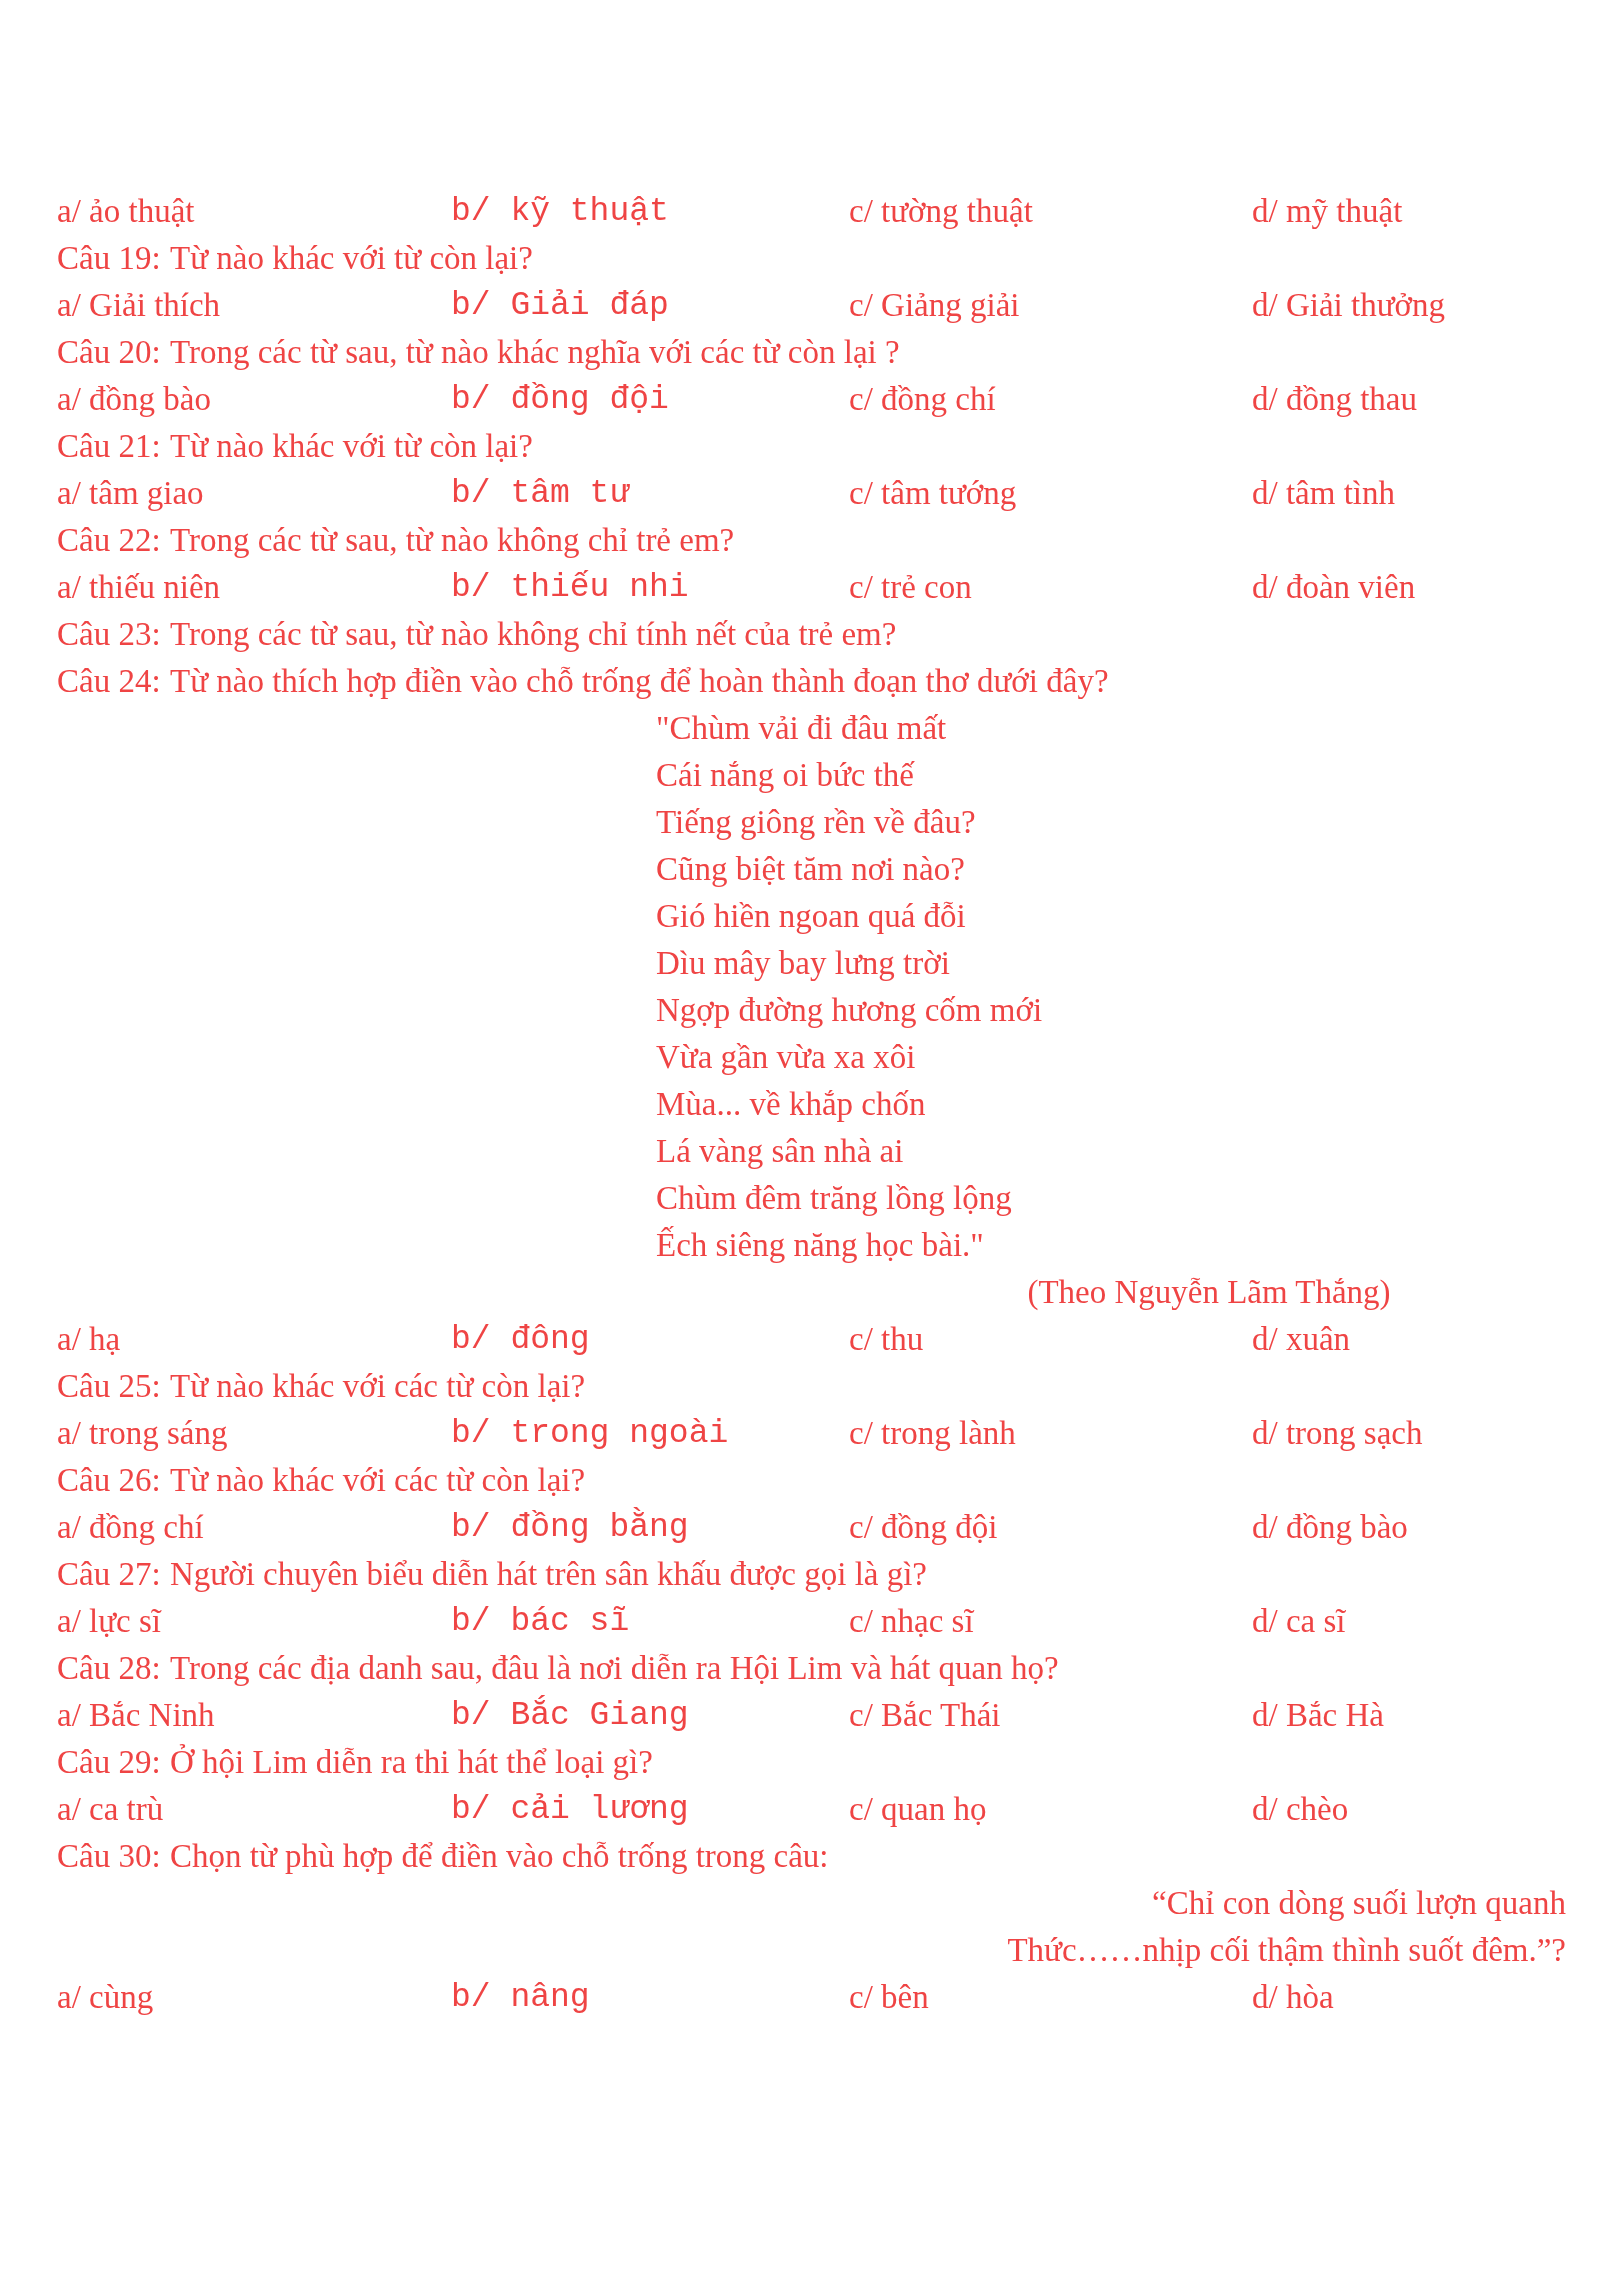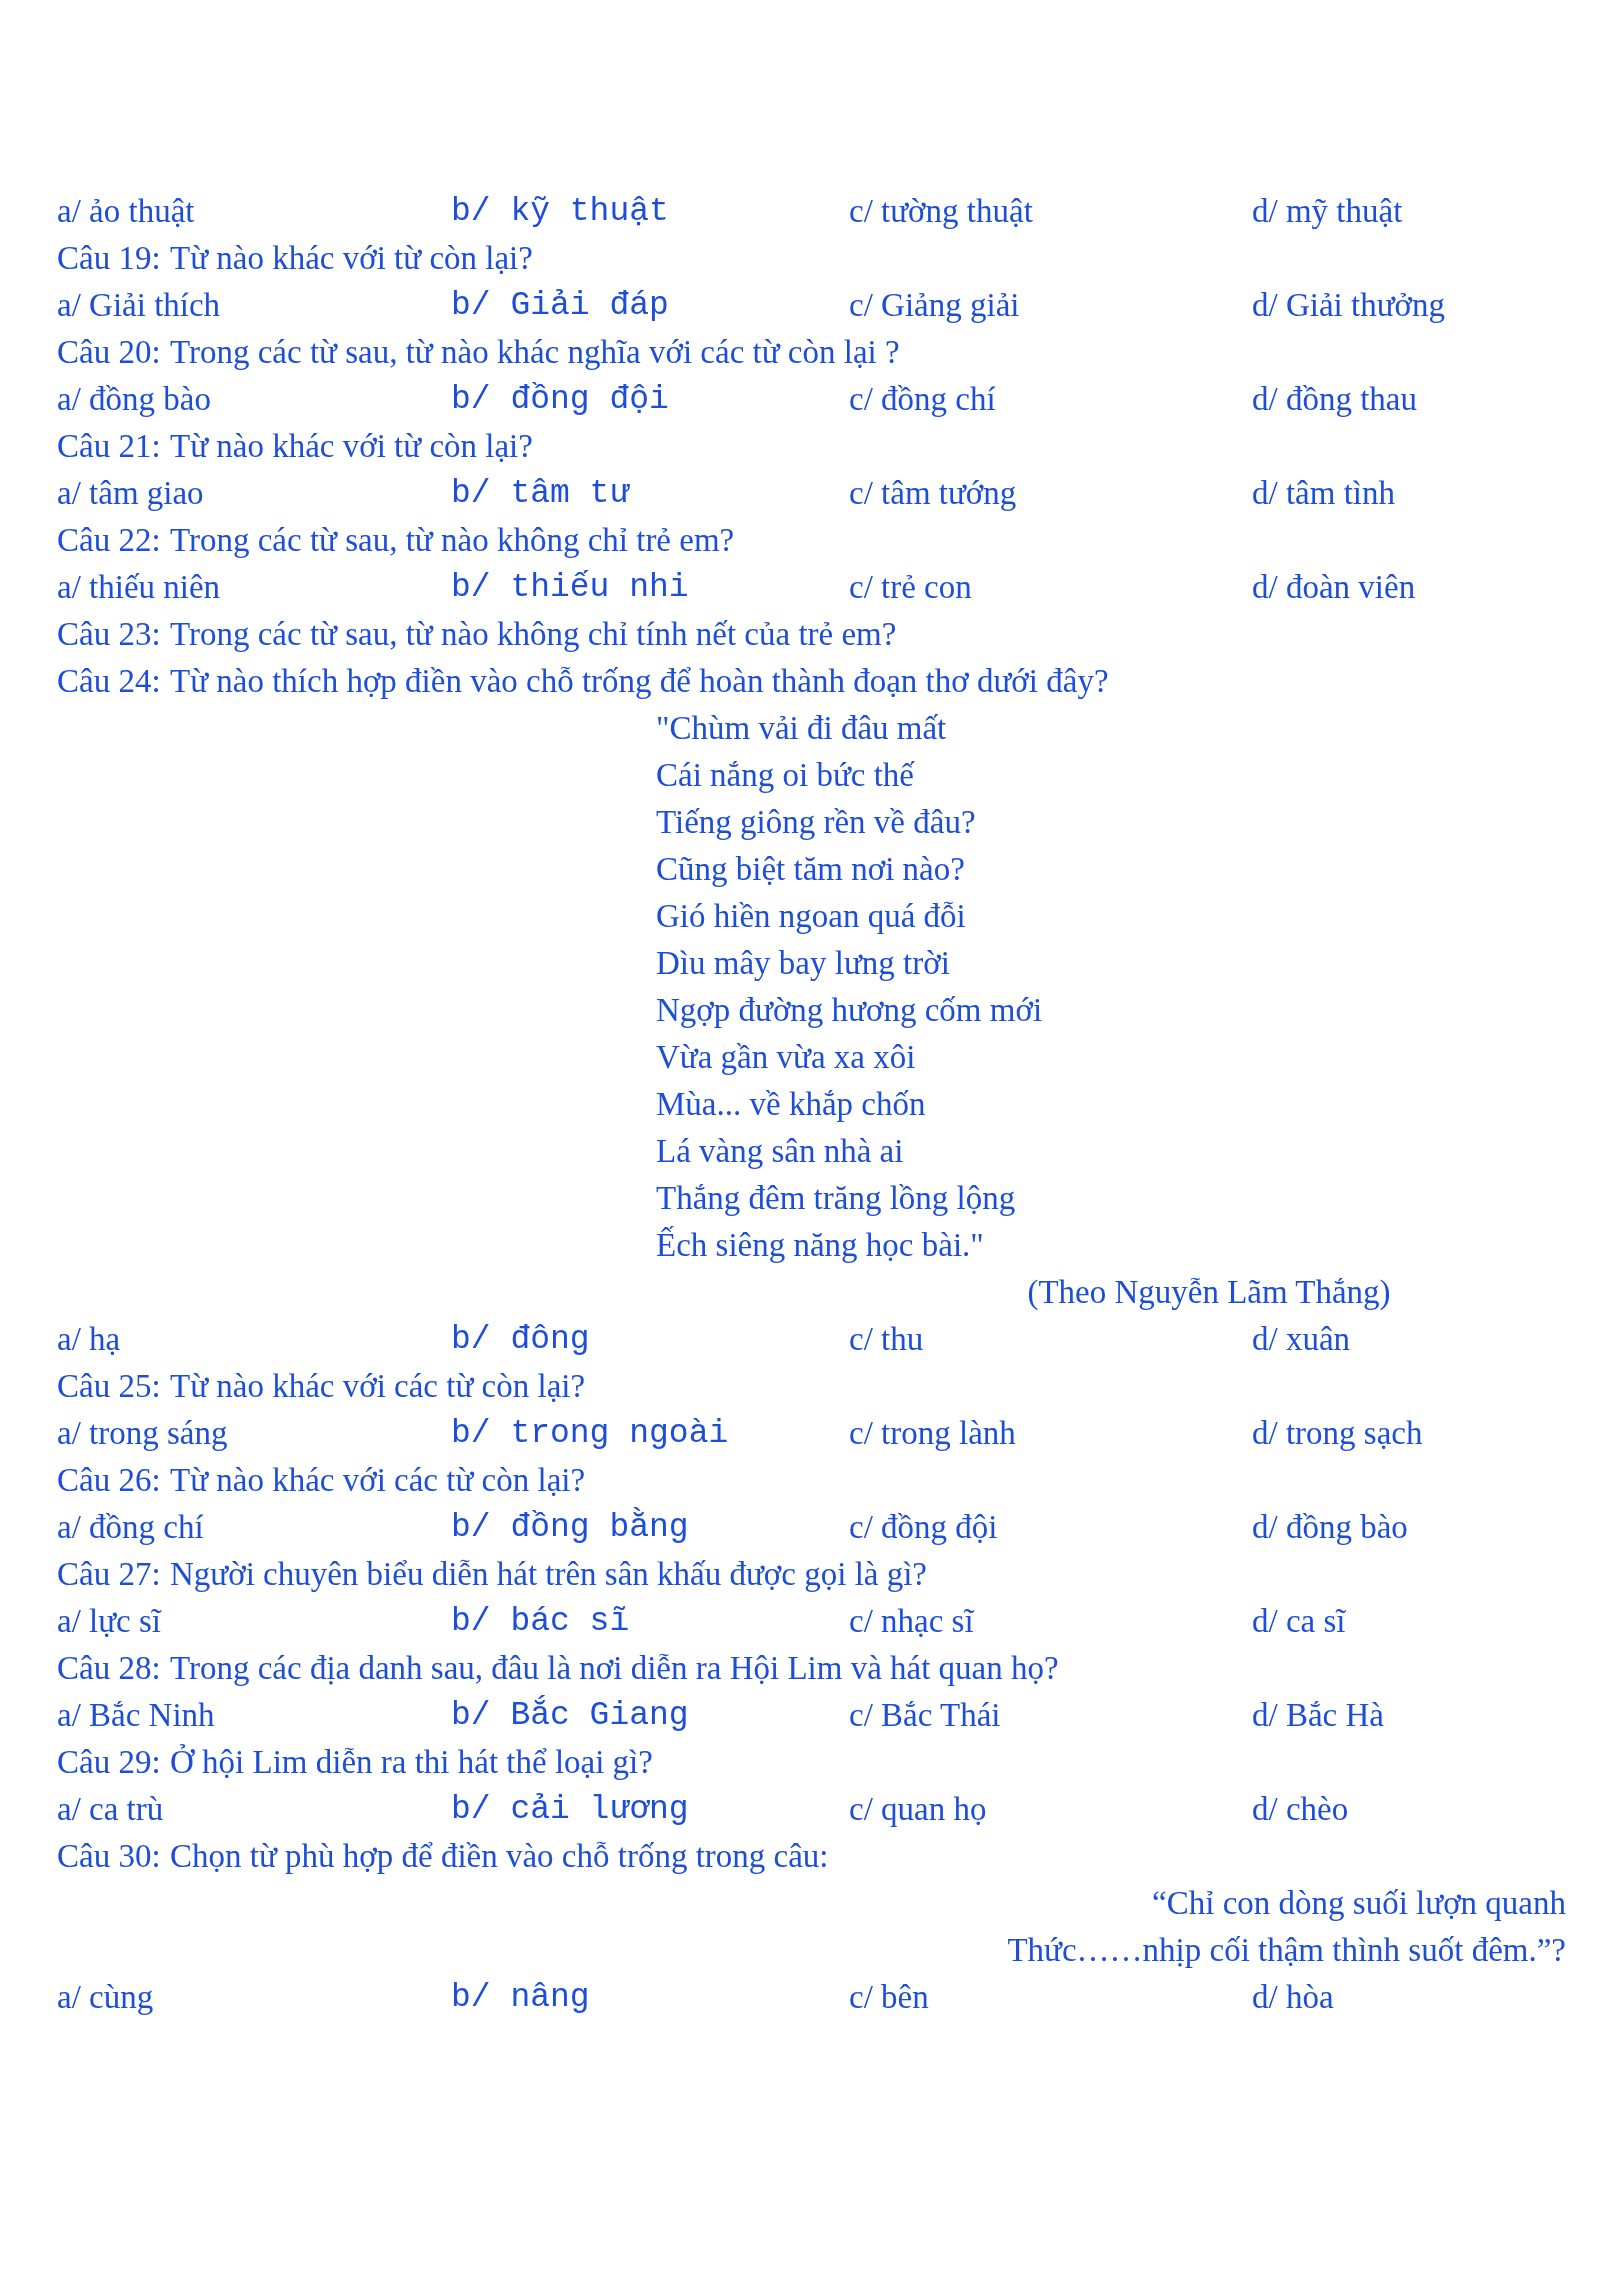--- a/index.html
+++ b/index.html
@@ -1,21 +1,21 @@
 <!DOCTYPE html>
 <html lang="vi" style="font-size:12.6px"><head>
 <meta charset="utf-8">
 <style>
   html, body { margin: 0; padding: 0; background: #ffffff; }
   .page {
     position: relative;
     width: 1622px;
     height: 2295px;
     background: #ffffff;
-    color: #1d4ed8;
+    color: #ef4444;
     font-family: "Liberation Serif", serif;
     font-size: 33px;
     overflow: hidden;
   }
   .content {
     position: absolute;
     left: 57px;
     top: 188px;
     width: 1509px;
   }
@@ -98,21 +98,21 @@
     <div class="line poem">"Chùm vải đi đâu mất</div>
     <div class="line poem">Cái nắng oi bức thế</div>
     <div class="line poem">Tiếng giông rền về đâu?</div>
     <div class="line poem">Cũng biệt tăm nơi nào?</div>
     <div class="line poem">Gió hiền ngoan quá đỗi</div>
     <div class="line poem">Dìu mây bay lưng trời</div>
     <div class="line poem">Ngợp đường hương cốm mới</div>
     <div class="line poem">Vừa gần vừa xa xôi</div>
     <div class="line poem">Mùa... về khắp chốn</div>
     <div class="line poem">Lá vàng sân nhà ai</div>
-    <div class="line poem">Thắng đêm trăng lồng lộng</div>
+    <div class="line poem">Chùm đêm trăng lồng lộng</div>
     <div class="line poem">Ếch siêng năng học bài."</div>
     <div class="line attr">(Theo Nguyễn Lãm Thắng)</div>
     <div class="line options">
       <span class="opt a">a/ hạ</span>
       <span class="opt b">b/ đông</span>
       <span class="opt c">c/ thu</span>
       <span class="opt d">d/ xuân</span>
     </div>
 
     <div class="line">

